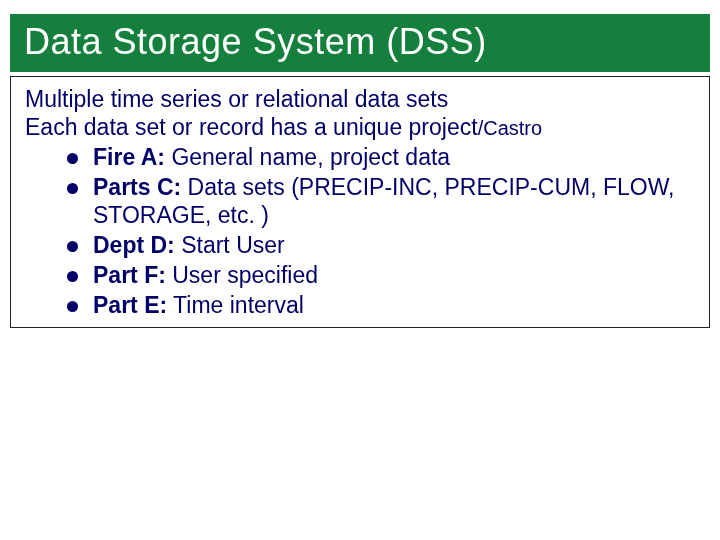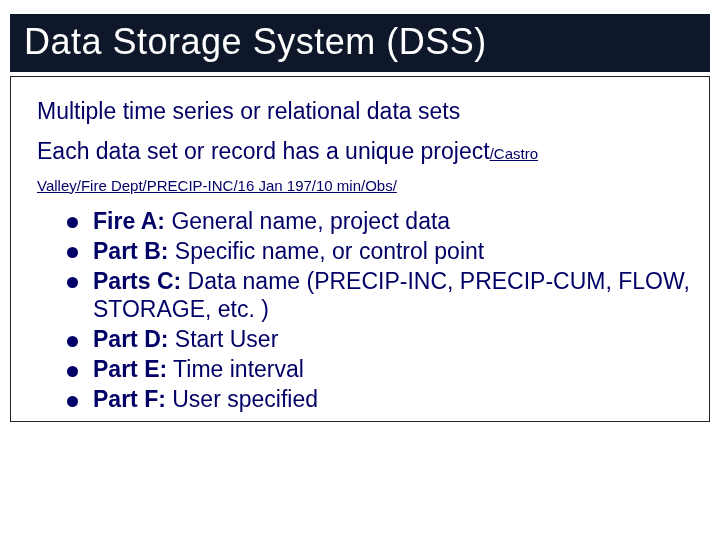--- a/index.html
+++ b/index.html
@@ -10,45 +10,44 @@
     background: #ffffff;
     font-family: Verdana, Geneva, sans-serif;
   }
   .slide {
     width: 720px;
     height: 540px;
     position: relative;
     box-sizing: border-box;
   }
   .title-bar {
-    background: #0f172a;
+    background: #15803d;
     margin: 14px 10px 0 10px;
     padding: 8px 14px 10px 14px;
   }
   .title-bar .title-text {
     color: #ffffff;
     font-size: 36px;
     font-weight: normal;
     line-height: 1.1;
     letter-spacing: 0.5px;
   }
   .body-box {
     border: 1px solid #222;
     margin: 4px 10px 0 10px;
     padding: 8px 14px 6px 14px;
     color: #000066;
     font-size: 23px;
     line-height: 1.22;
   }
   .body-box .line {
-    margin: 12px;
+    margin: 0;
   }
   .path-small {
-    font-size: 15px;
-    text-decoration: underline;
+    font-size: 20px;
   }
   .path-indent {
     margin-left: 18px;
   }
   .parts-heading {
     margin-top: 6px;
   }
   ul.parts {
     list-style: none;
     margin: 0 0 0 42px;
@@ -78,26 +77,24 @@
 
   <div class="title-bar">
     <div class="title-text">Data Storage System (DSS)</div>
   </div>
 
   <div class="body-box">
     <p class="line">Multiple time series or relational data sets</p>
     <p class="line">
       <span>Each data set or record has a unique project</span><span class="path-small">/Castro</span>
     </p>
-    <p class="line path-small path-indent">Valley/Fire Dept/PRECIP-INC/16 Jan 197/10 min/Obs/</p>
 
 
     <ul class="parts">
       <li><span class="bold">Fire A:</span><span> General name, project data</span></li>
-      <li><span class="bold">Part B:</span><span> Specific name, or control point</span></li>
-      <li><span class="bold">Parts C:</span><span> Data name (PRECIP-INC, PRECIP-CUM, FLOW, STORAGE, etc. )</span></li>
-      <li><span class="bold">Part D:</span><span> Start User</span></li>
+      <li><span class="bold">Parts C:</span><span> Data sets (PRECIP-INC, PRECIP-CUM, FLOW, STORAGE, etc. )</span></li>
+      <li><span class="bold">Dept D:</span><span> Start User</span></li>
+      <li><span class="bold">Part F:</span><span> User specified</span></li>
       <li><span class="bold">Part E:</span><span> Time interval</span></li>
-      <li><span class="bold">Part F:</span><span> User specified</span></li>
     </ul>
   </div>
 
 </div>
 
 </body></html>

